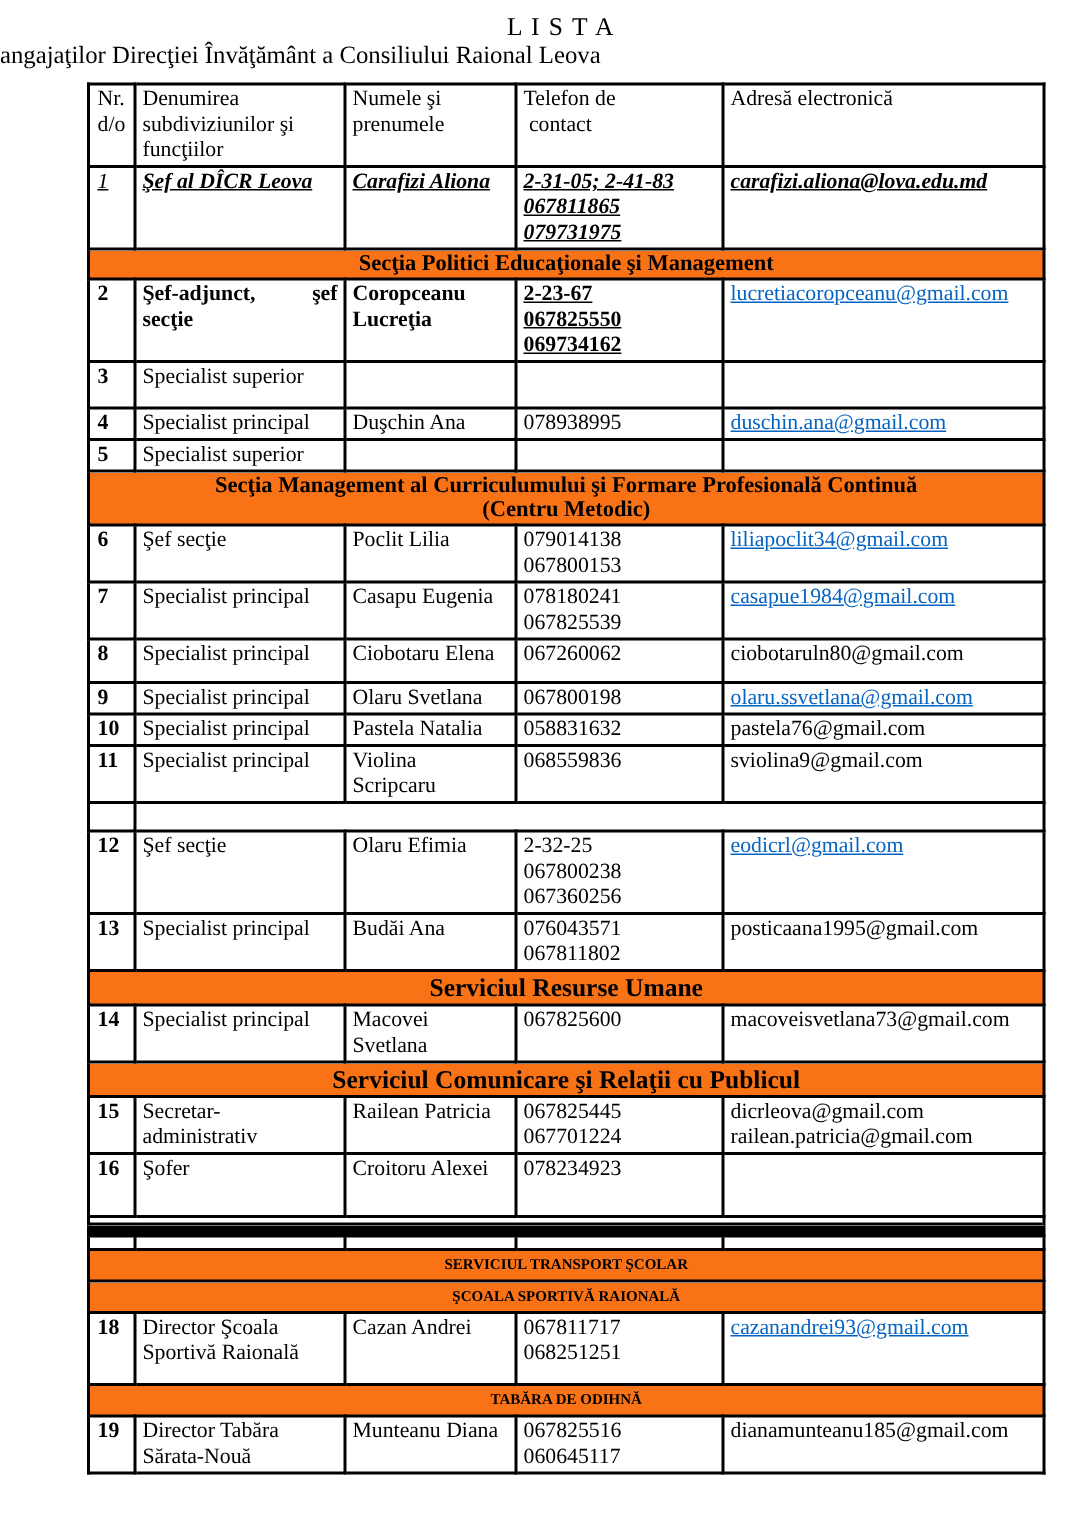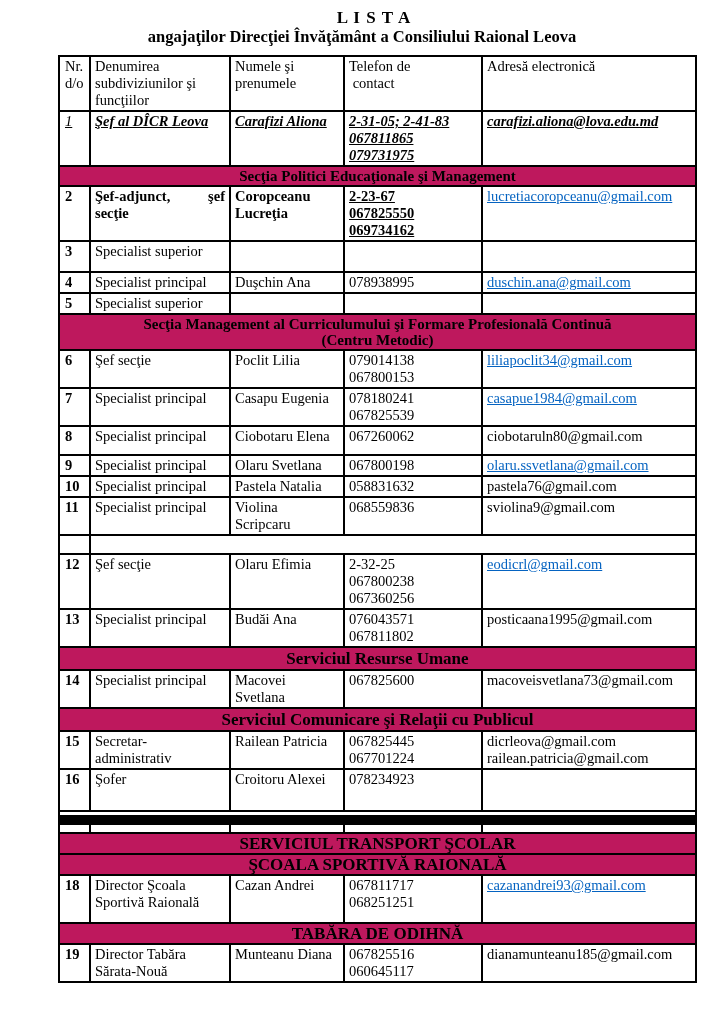--- a/index.html
+++ b/index.html
@@ -3,50 +3,50 @@
 <meta charset="utf-8">
 <style>
   html,body{margin:0;padding:0;background:#ffffff;}
   body{
     width:724px;height:1024px;overflow:hidden;
     font-family:"Liberation Serif","DejaVu Serif",serif;
     color:#000;
   }
   .page{width:724px;height:1024px;position:relative;}
   .doc-title{
-    text-align:center;font-weight:bold;font-size:17px;
+    text-align:center;font-weight:normal;font-size:17px;
     padding-top:8px;letter-spacing:1px;line-height:19px;padding-left:24px;
   }
   .doc-subtitle{
-    text-align:center;font-weight:bold;font-size:16.5px;line-height:20px;
+    font-weight:normal;font-size:16.5px;line-height:20px;
   }
   table.emp{
     border-collapse:collapse;table-layout:fixed;
     margin-left:58px;margin-top:8px;
     width:637px;
   }
   td{
     border:2px solid #000;
     vertical-align:top;
     padding:1px 4px;
     font-size:14.5px;line-height:17px;
     white-space:pre-line;
     overflow:hidden;
     word-wrap:break-word;
   }
   td.nr{font-weight:bold;padding-left:5px;}
   
   tr.head td{font-weight:normal;}
   
   tr.section td{
-    background:#be185d;text-align:center;font-weight:bold;
+    background:#f97316;text-align:center;font-weight:bold;
     vertical-align:middle;padding:1px 2px;font-size:15px;line-height:16px;
   }
   tr.section.lg td{font-size:17px;line-height:19px;}
-  tr.section.caps td{font-size:17px;line-height:17px;}
+  tr.section.caps td{font-size:10px;line-height:17px;}
   
   tr.row1 td{font-style:italic;text-decoration:underline;}
   tr.row1 td.func,tr.row1 td.name,tr.row1 td.phone,tr.row1 td.email{font-weight:bold;}
   tr.row1 td.nr{font-weight:normal;}
   
   tr.row2 td.func,tr.row2 td.name{font-weight:bold;}
   tr.row2 td.phone{font-weight:bold;text-decoration:underline;}
   td.just{text-align:justify;text-align-last:justify;}
   
   .link{color:#0563c1;text-decoration:underline;margin-top:20px;}

